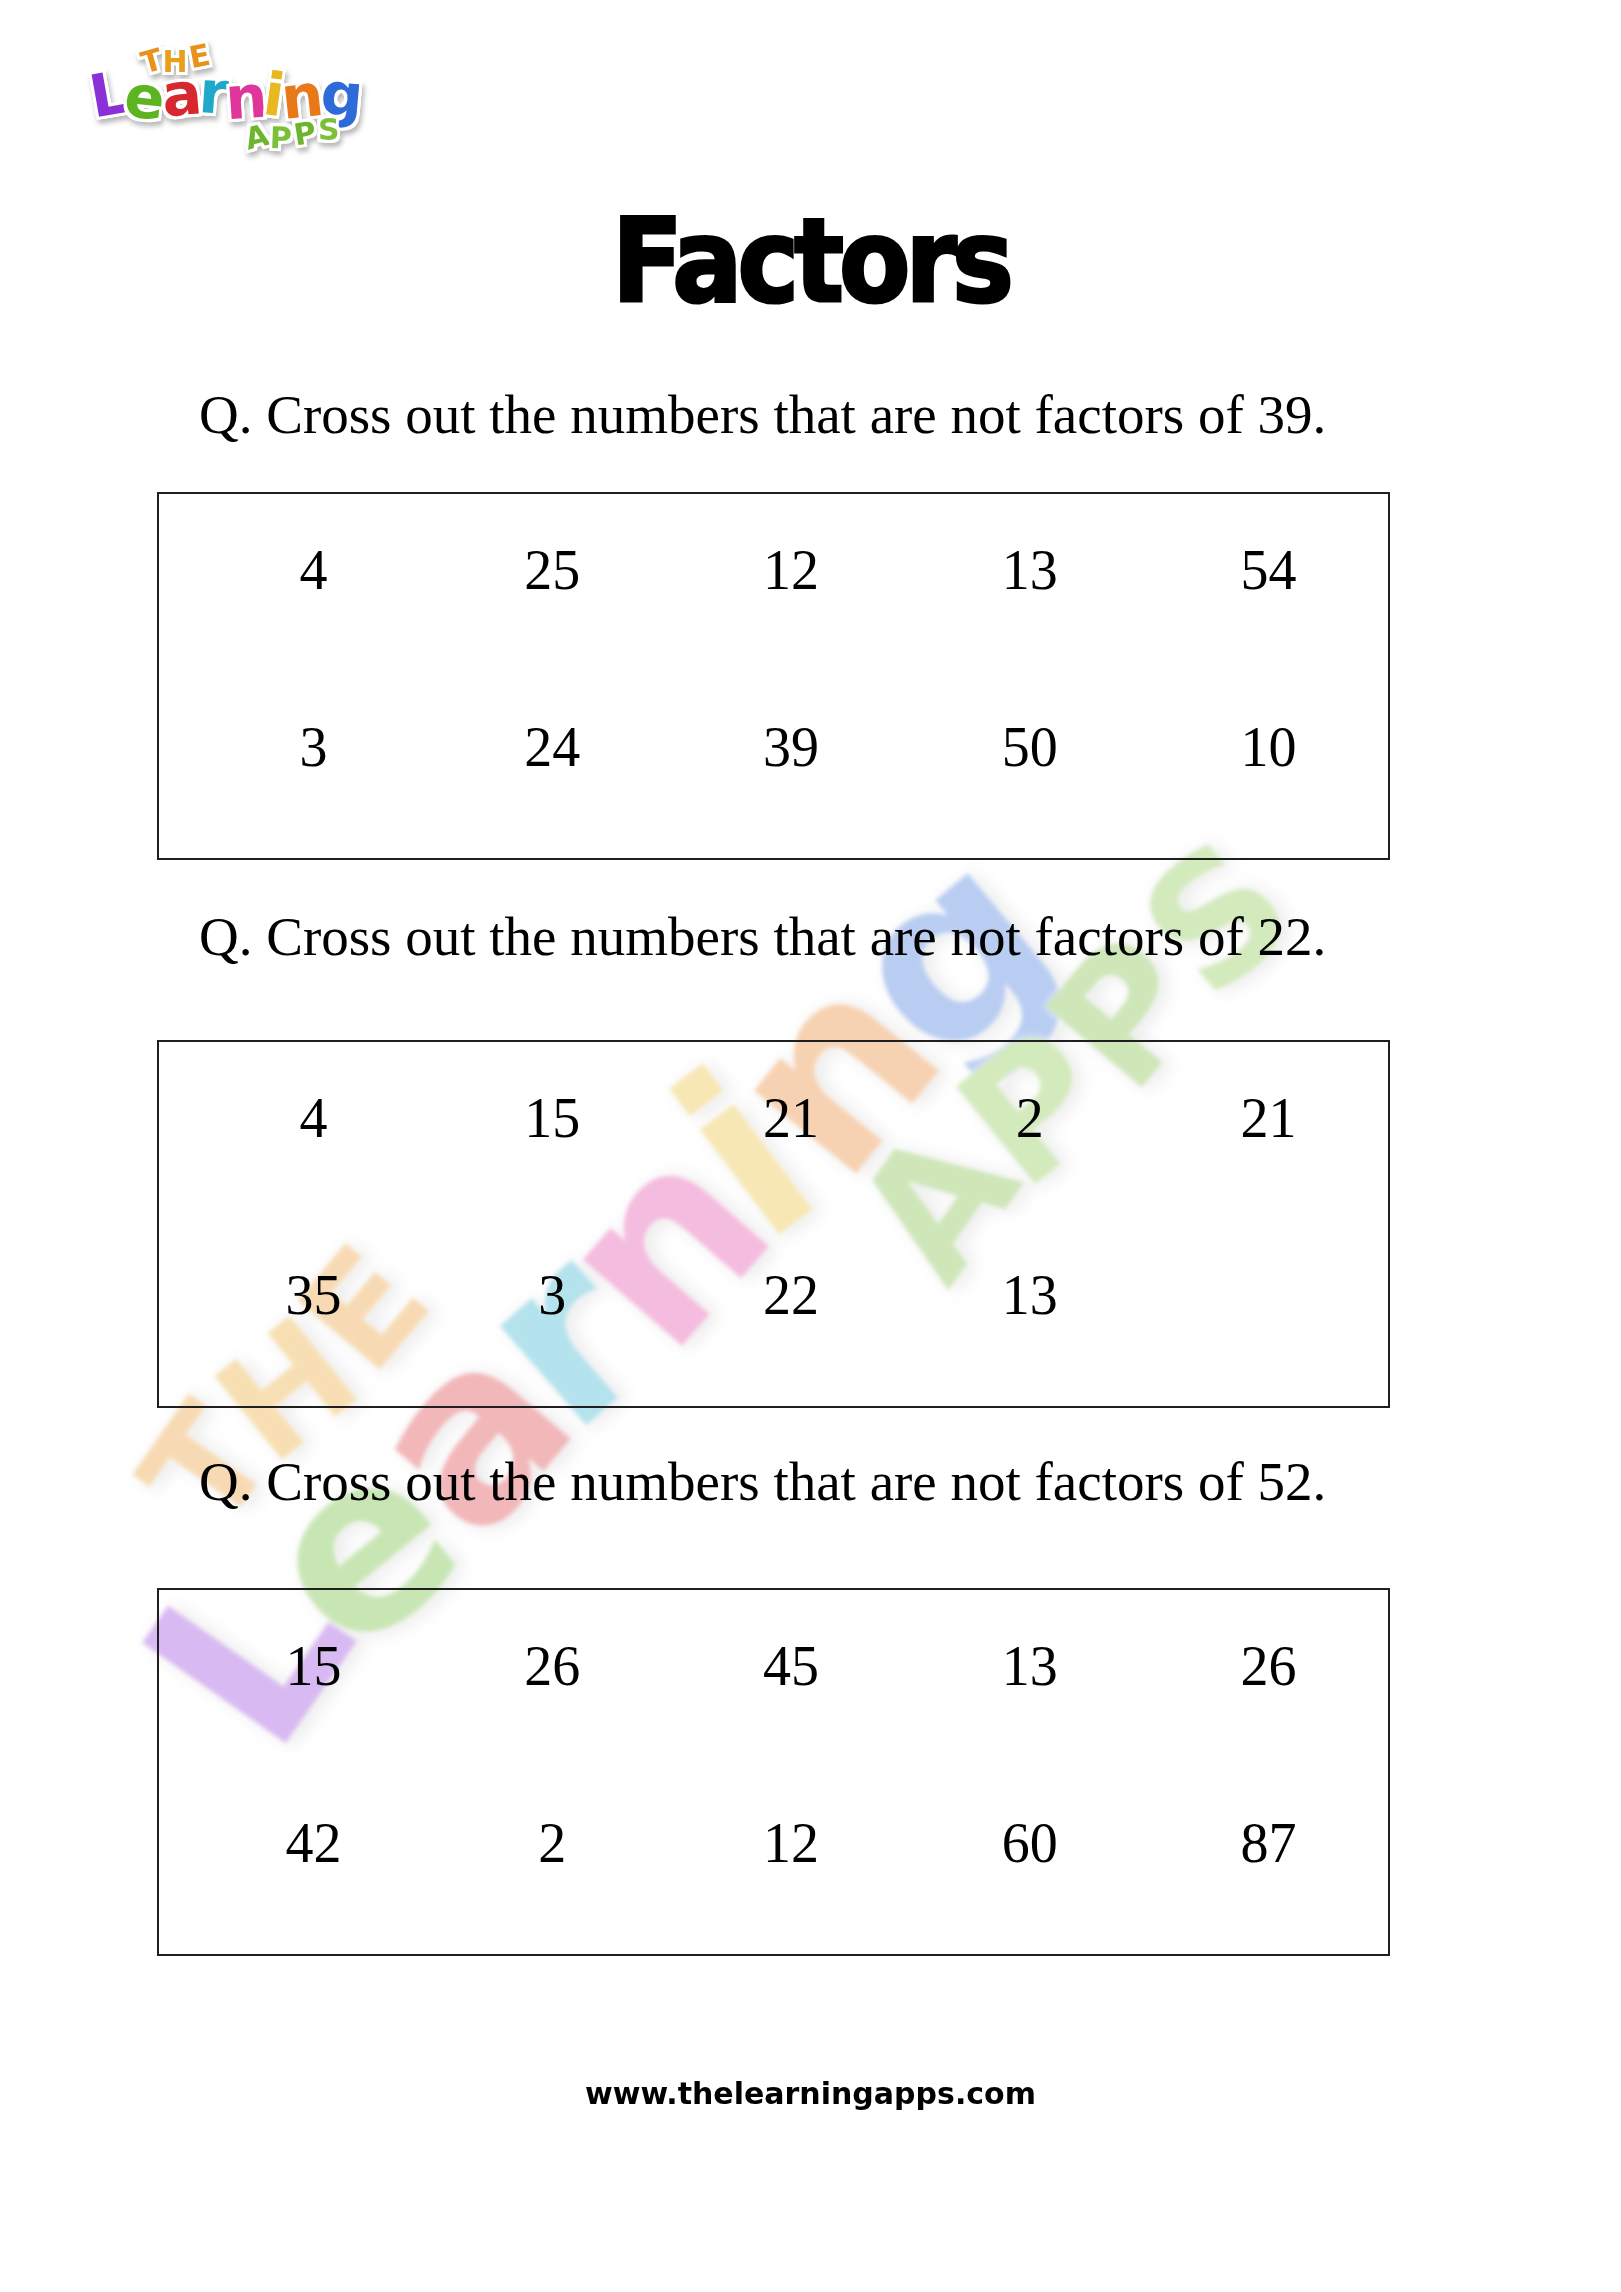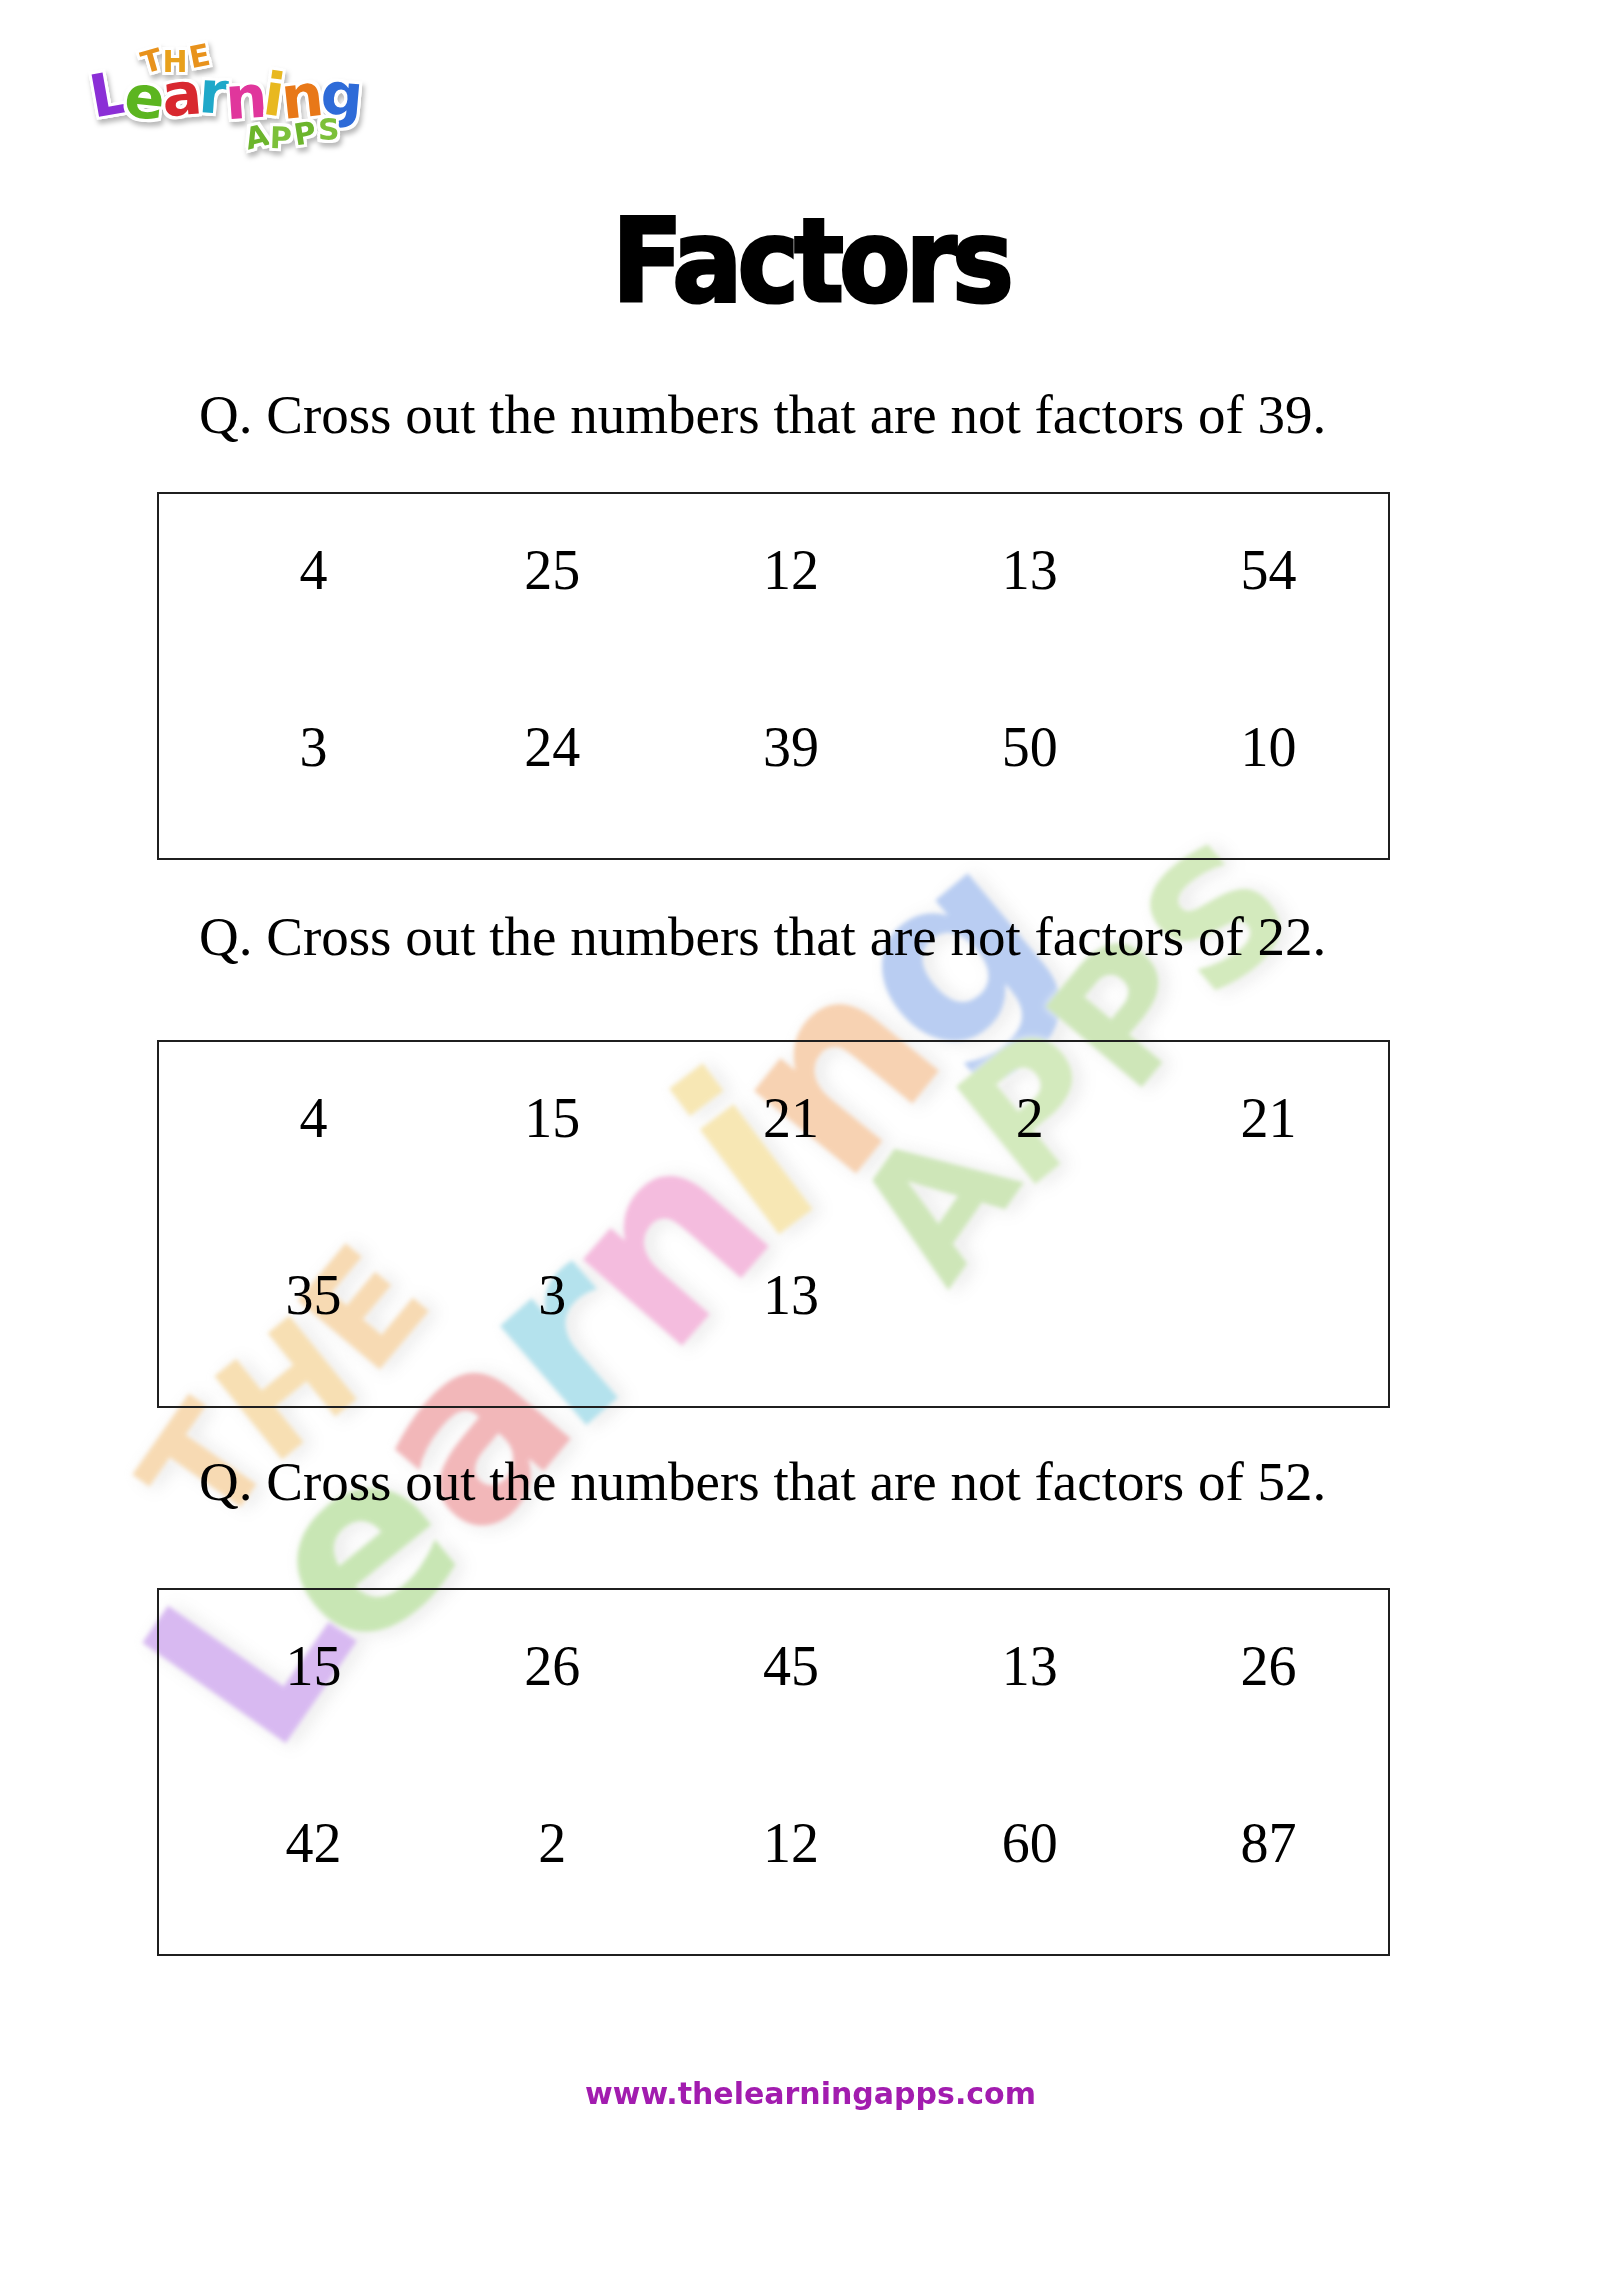--- a/index.html
+++ b/index.html
@@ -80,21 +80,21 @@
   #q3 .numbox { margin-top:74px; }
 
   .cell {
     display:flex; align-items:center; justify-content:center;
     font-size:56px; font-family:"Liberation Serif", serif; color:#000;
   }
 
   .footer {
     position:absolute; top:2076px; left:0; width:100%; text-align:center;
     font-family:"DejaVu Sans", sans-serif; font-weight:bold;
-    font-size:30px; color:#a21caf;
+    font-size:30px; color:#000000;
   }
 </style>
 </head>
 <body>
 
 <div class="page">
 
   <div class="watermark" aria-hidden="true">
     <div class="bubble-word wm-the">
       <span class="ll" style="color: rgb(232, 146, 28);">T</span><span class="ll" style="color: rgb(232, 160, 28);">H</span><span class="ll" style="color: rgb(232, 146, 28);">E</span>
@@ -142,20 +142,21 @@
     <section class="question" id="q2">
       <p class="prompt">Q. Cross out the numbers that are not factors of 22.</p>
       <div class="numbox">
         <span class="cell">4</span>
         <span class="cell">15</span>
         <span class="cell">21</span>
         <span class="cell">2</span>
         <span class="cell">21</span>
         <span class="cell">35</span>
         <span class="cell">3</span>
+        <span class="cell">22</span>
         <span class="cell">13</span>
       </div>
     </section>
 
     <section class="question" id="q3">
       <p class="prompt">Q. Cross out the numbers that are not factors of 52.</p>
       <div class="numbox">
         <span class="cell">15</span>
         <span class="cell">26</span>
         <span class="cell">45</span>

